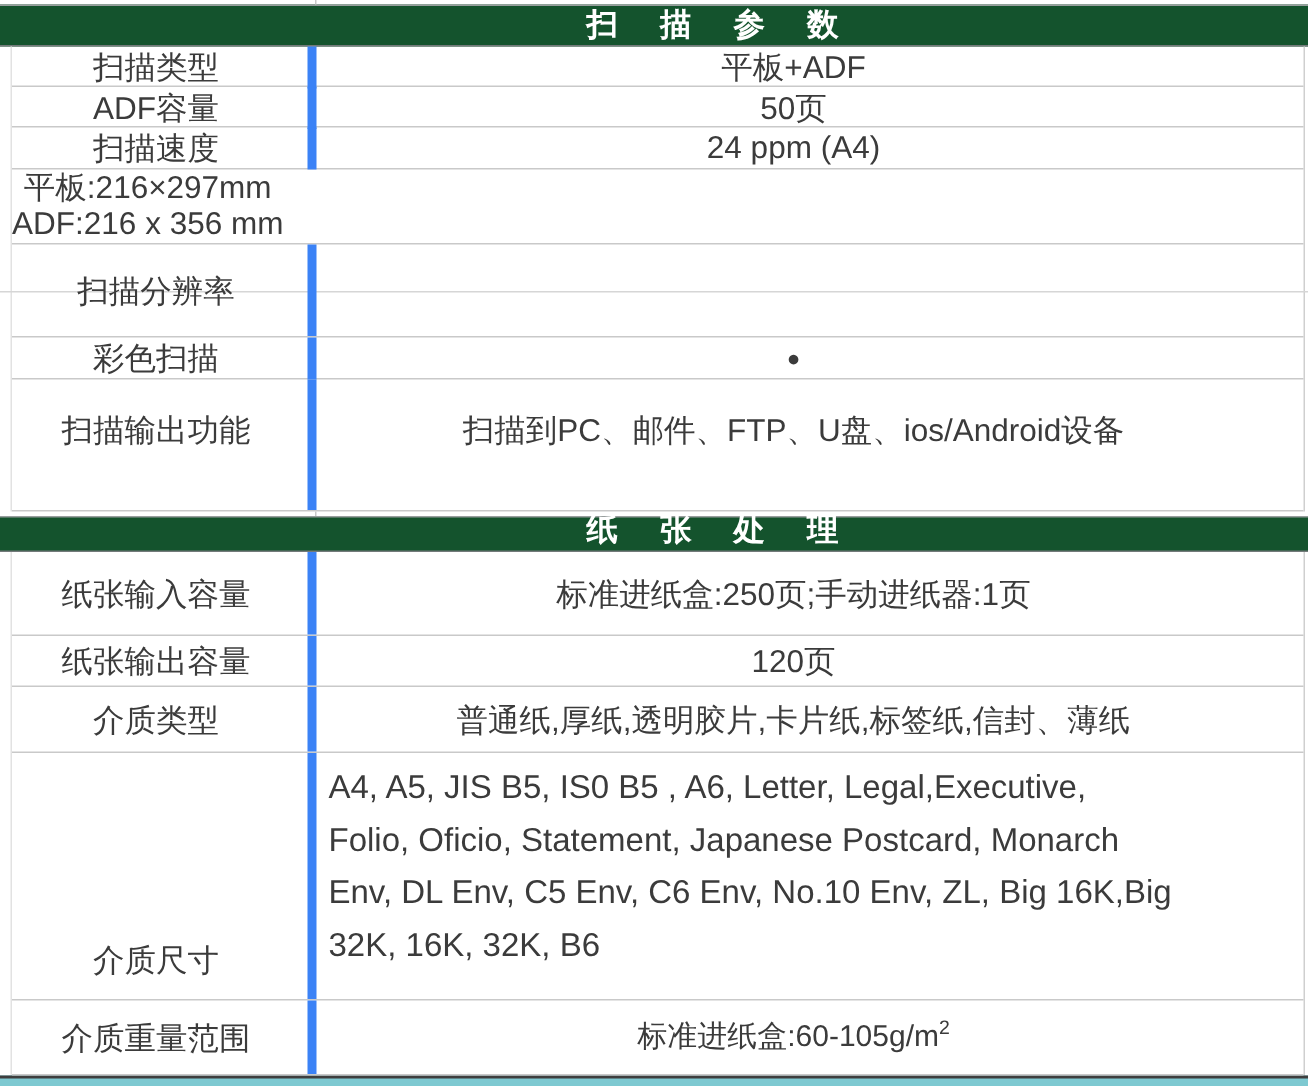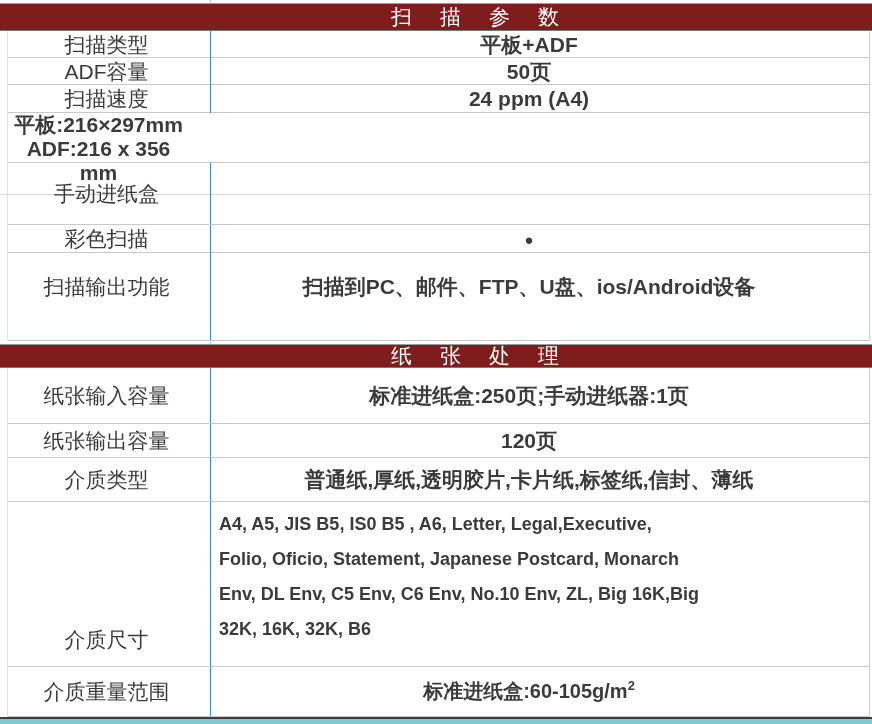--- a/index.html
+++ b/index.html
@@ -7,59 +7,59 @@
     width:872px;height:724px;overflow:hidden;background:#ffffff;
     font-family:"Liberation Sans","DejaVu Sans",sans-serif;
     color:#3b3b3b;
   }
   .spec-table{position:relative;width:872px;}
   .top-margin{position:relative;height:3px;}
   .top-margin::after,.band-gap::after{
     content:'';position:absolute;left:210px;top:0;bottom:0;width:1px;background:#c9c9c9;
   }
   .band{
-    box-sizing:border-box;height:28px;background:#7f1d1d;
+    box-sizing:border-box;height:28px;background:#14532d;
     border-top:1px solid #989e9e;border-bottom:1px solid #737a7a;
-    display:flex;align-items:center;justify-content:center;
+    display:flex;align-items:flex-end;justify-content:center;font-weight:bold;
   }
   .band.small{height:24px;}
   .band-title{
     color:#ffffff;font-size:21px;letter-spacing:28px;white-space:nowrap;
     transform:translateX(53px);
   }
   .band-gap{position:relative;height:3px;}
   .rows-block{margin:0 2px 0 7px;border-left:1px solid #e2e2e2;border-right:1px solid #cfcfcf;}
   .row{
     box-sizing:border-box;position:relative;display:grid;grid-template-columns:203px 1fr;
     border-bottom:1px solid #c9c9c9;
   }
   .cell-label{
     display:flex;align-items:center;justify-content:center;text-align:center;
-    font-size:21px;border-right:1px solid #3b82f6;padding-right:5px;
+    font-size:21px;border-right:6px solid #3b82f6;padding-right:5px;
     position:relative;z-index:1;
   }
   .cell-value{
     display:flex;flex-direction:column;align-items:center;justify-content:center;
-    font-size:21px;padding-right:22px;position:relative;z-index:1;text-align:center;font-weight:bold;
+    font-size:21px;padding-right:22px;position:relative;z-index:1;text-align:center;
   }
   .h27{height:27px}.h28{height:28px}.h34{height:34px}.h44{height:44px}
   .h50{height:50px}.h56{height:56px}.h62{height:62px}.h88{height:88px}
   .h165{height:165px}.h50b{height:50px}
   .row.divided::after{
     content:'';position:absolute;left:-8px;right:-3px;top:50%;height:1px;
     background:#d6d6d6;z-index:0;
   }
   .row.tight .cell-value{line-height:24px;}
   .row.spread .cell-value{line-height:30px;justify-content:space-evenly;}
   .row.lift .cell-label,.row.lift .cell-value{padding-bottom:20px;}
   .bullet{font-size:15px;line-height:15px;}
   .row.media-size .cell-label{align-items:flex-end;padding-bottom:12px;}
   .row.media-size .cell-value{
     align-items:flex-start;justify-content:flex-start;text-align:left;
-    padding:5px 4px 0 8px;font-size:18px;line-height:35px;
+    padding:5px 4px 0 8px;font-size:22px;line-height:35px;
   }
   .row.weights .cell-value{line-height:23px;font-size:20px;gap:22px;}
   .cell-value sup{font-size:13px;line-height:0;vertical-align:super;}
   .bottom-strip{height:5px;background:#7ec9d1;border-top:2px solid #3e3e3e;}
 </style>
 </head>
 <body>
 
 <div class="spec-table">
 
@@ -93,21 +93,21 @@
     </div>
 
     <div class="row h50 tight">
       <div class="cell-value">
         <span>平板:216×297mm</span>
         <span>ADF:216 x 356 mm</span>
       </div>
     </div>
 
     <div class="row h62 spread divided">
-      <div class="cell-label">手动进纸盒</div>
+      <div class="cell-label">扫描分辨率</div>
     </div>
 
     <div class="row h28">
       <div class="cell-label">彩色扫描</div>
       <div class="cell-value">
         <span class="bullet">●</span>
       </div>
     </div>
 
     <div class="row h88 lift">

